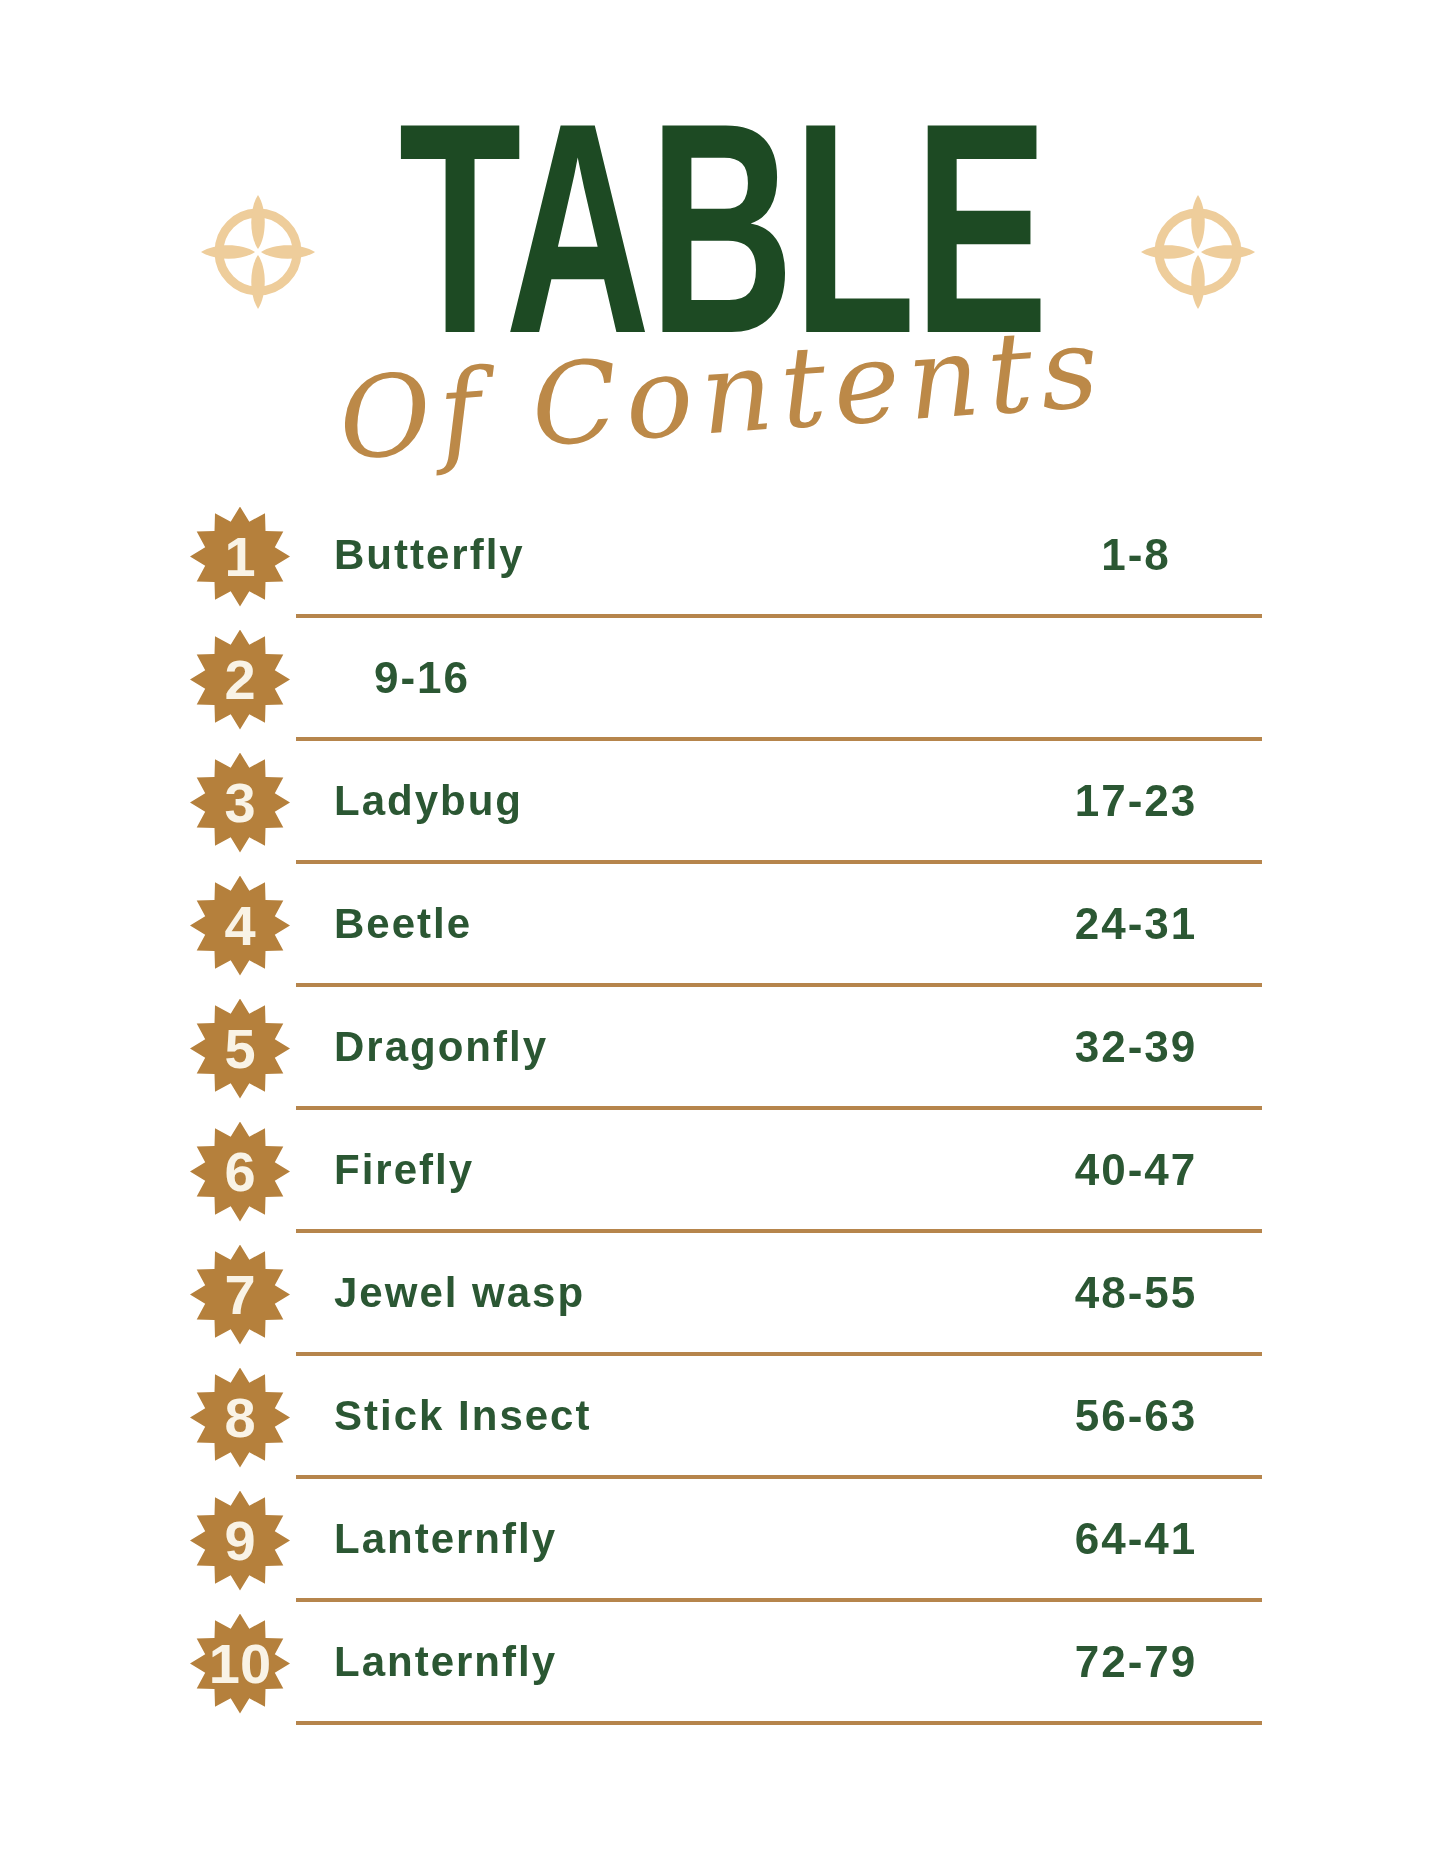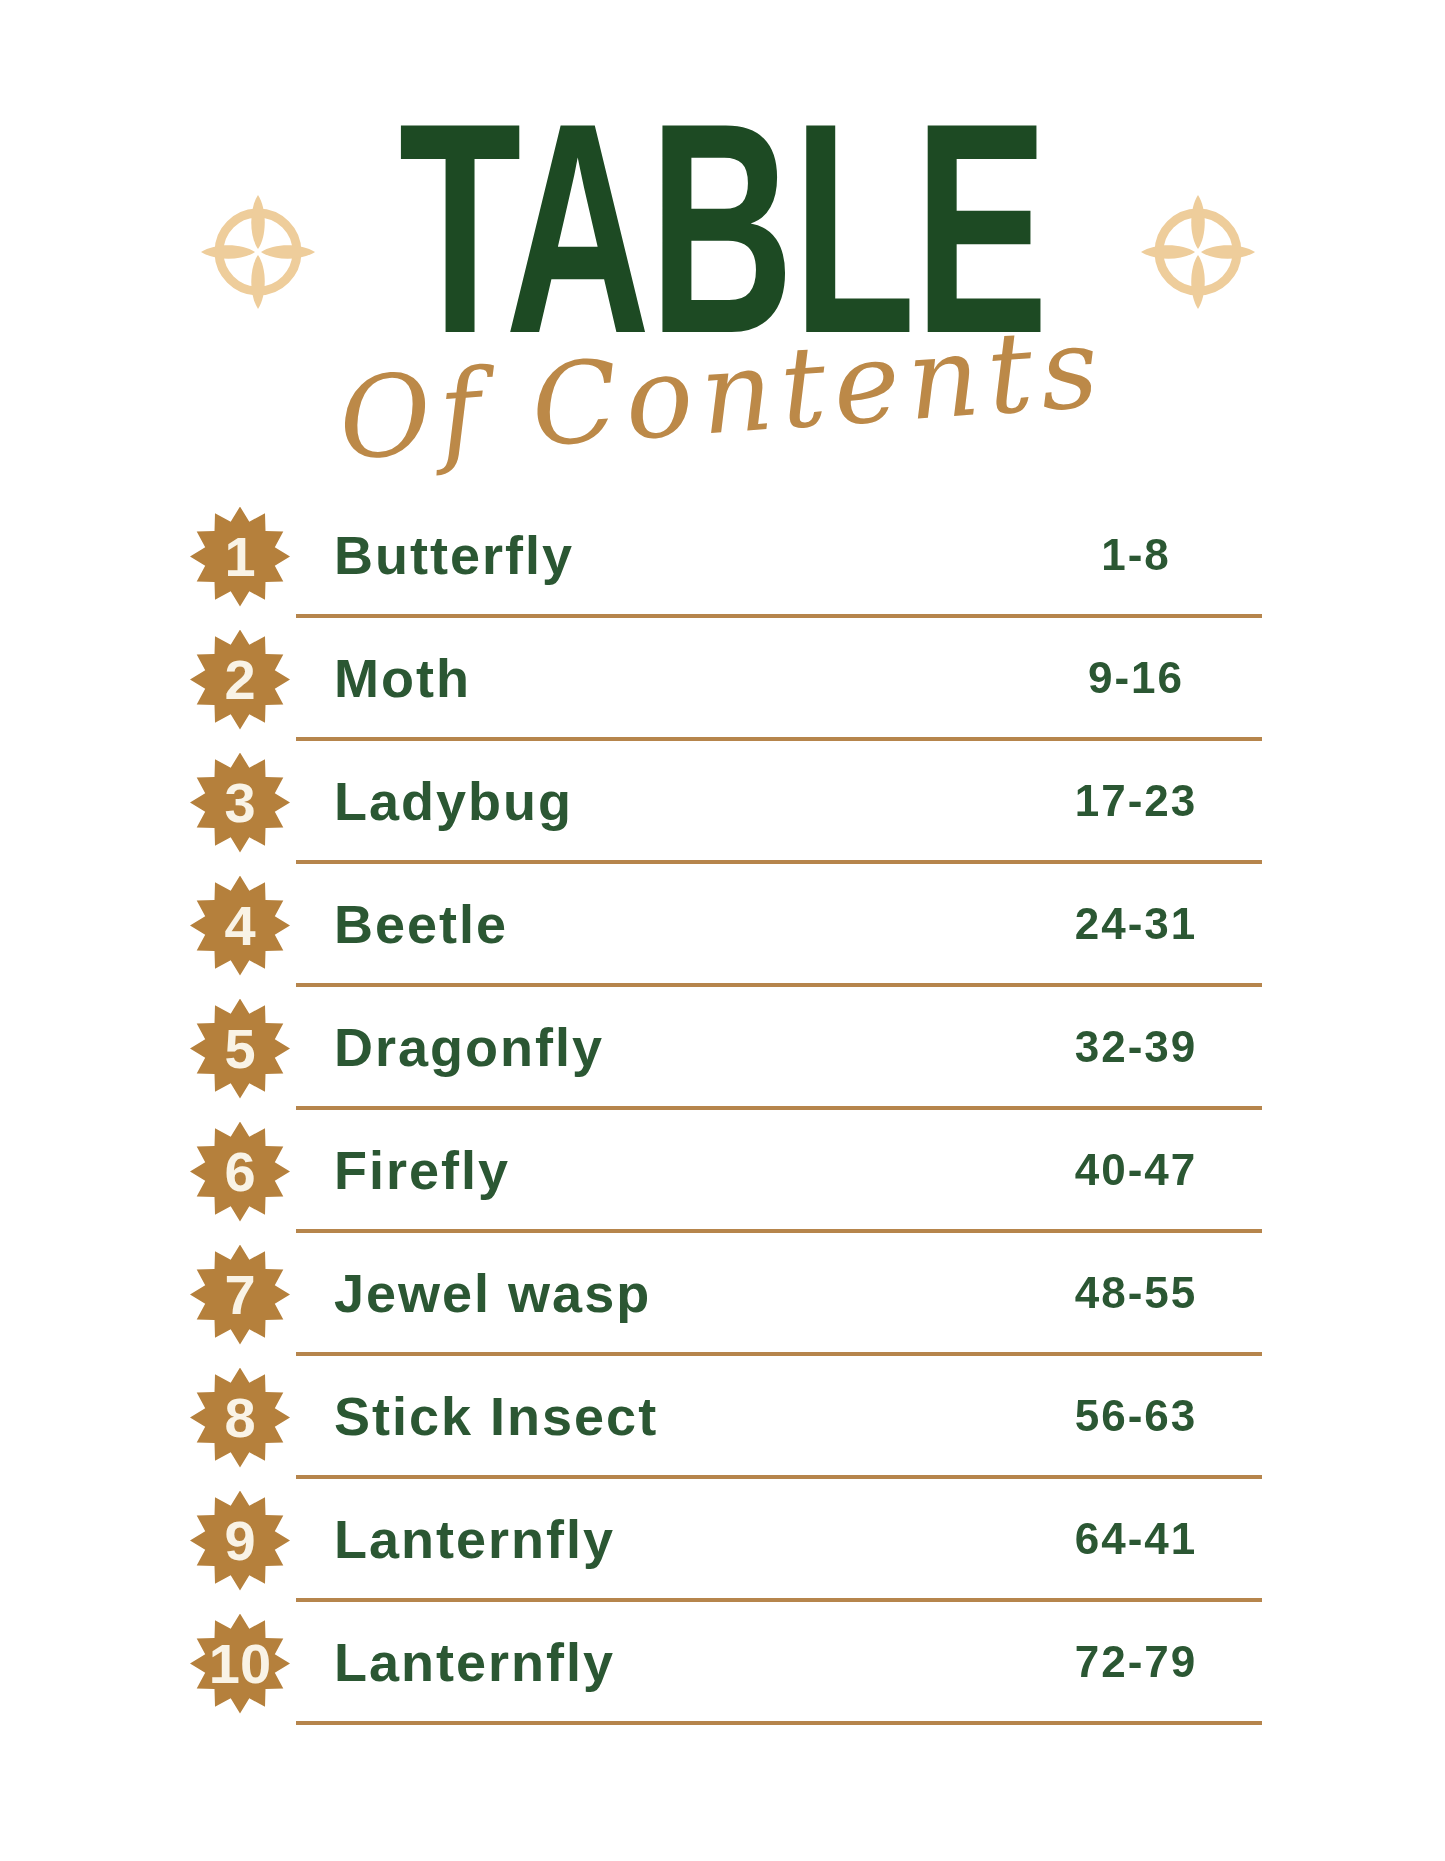--- a/index.html
+++ b/index.html
@@ -82,21 +82,21 @@
     line-height:1;
   }
   .row-inner{
     flex:1;
     align-self:stretch;
     display:flex;align-items:center;justify-content:space-between;
     border-bottom:4px solid var(--divider-gold);
     margin-left:6px;
   }
   .item-title{
-    font-size:54px;font-weight:bold;
+    font-size:42px;font-weight:bold;
     letter-spacing:2px;
     color:var(--item-green);
     padding-left:38px;
   }
   .item-pages{
     font-size:44px;font-weight:bold;
     letter-spacing:2px;
     color:var(--item-green);
     width:252px;
     text-align:center;
@@ -137,21 +137,20 @@
         <span class="item-title">Butterfly</span>
         <span class="item-pages">1-8</span>
       </div>
     </div>
 
     <div class="row">
       <div class="badge">
         <span class="badge-num">2</span>
       </div>
       <div class="row-inner">
-        <span class="item-title">Moth</span>
         <span class="item-pages">9-16</span>
       </div>
     </div>
 
     <div class="row">
       <div class="badge">
         <span class="badge-num">3</span>
       </div>
       <div class="row-inner">
         <span class="item-title">Ladybug</span>

